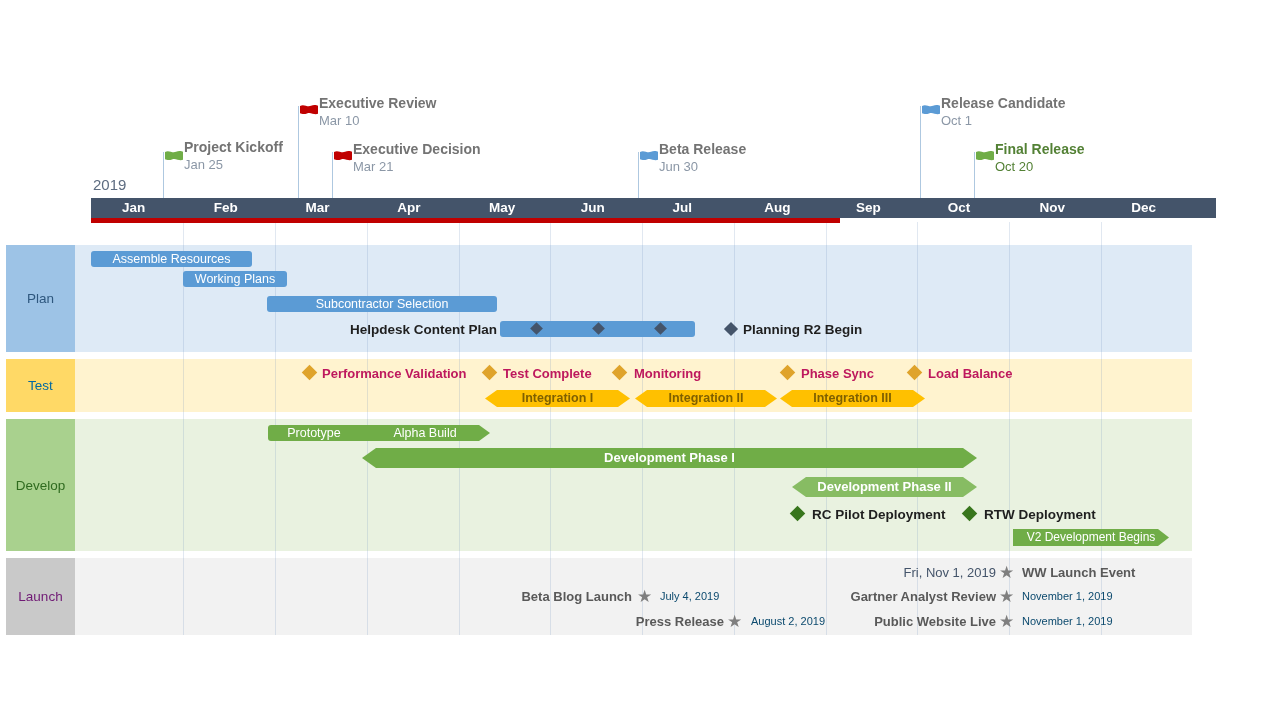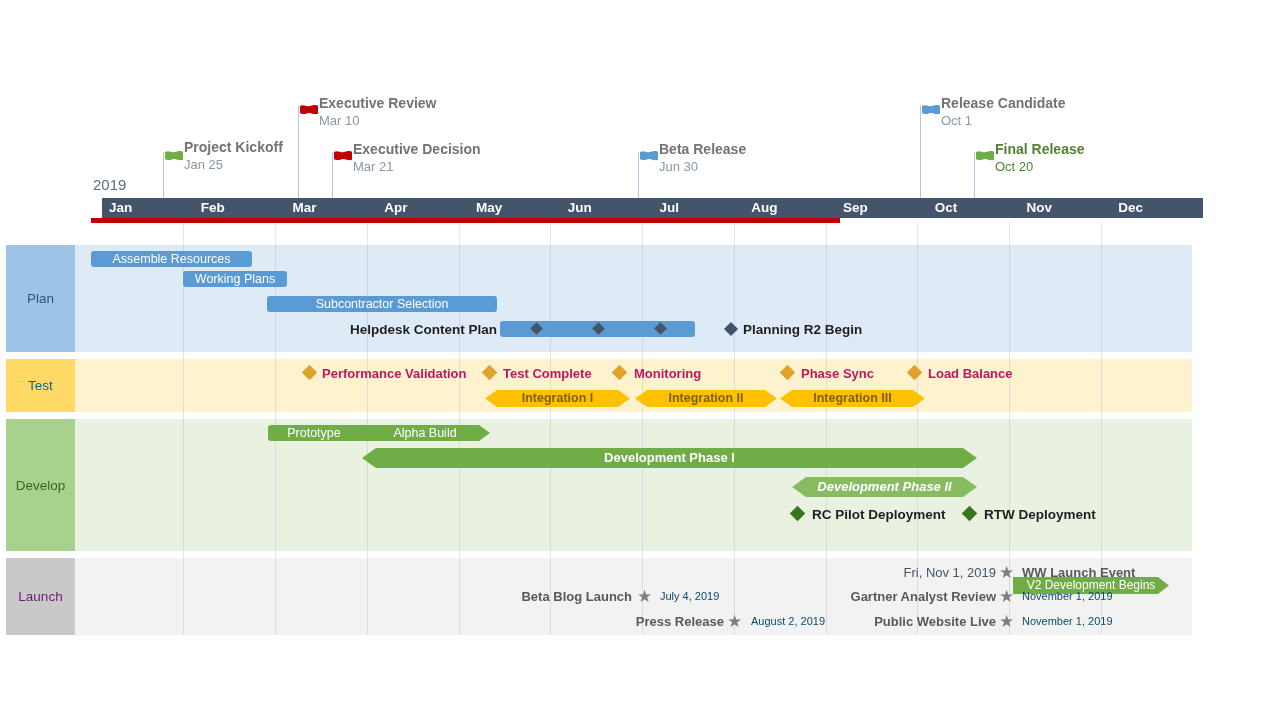--- a/index.html
+++ b/index.html
@@ -1,20 +1,20 @@
 <!DOCTYPE html>
 <html><head>
 <meta charset="utf-8">
 <style>
   html,body{margin:0;padding:0;background:#fff;}
   #canvas{position:relative;width:1280px;height:720px;background:#fff;overflow:hidden;
           font-family:"Liberation Sans", sans-serif;}
   .abs{position:absolute;}
   .year{font-size:15px;color:#5d6c80;}
-  .month-bar{left:102px;top:198px;width:1101px;height:20px;background:#44546A;display:flex;}
+  .month-bar{left:91px;top:198px;width:1101px;height:20px;background:#44546A;display:flex;padding-left:24px;}
   .month{flex:1;color:#ffffff;font-size:13.5px;line-height:20px;padding-left:7px;box-sizing:border-box;font-weight:600;}
   .red-underline{left:91px;top:218px;width:749px;height:5px;background:#C00000;}
   .gridline{top:222px;height:413px;width:1px;background:rgba(120,150,190,0.22);}
   .ms-line{width:1px;background:#aec8e0;}
   .flag{width:20px;height:15px;}
   .flag-green path{fill:#70AD47;} .flag-red path{fill:#C00000;} .flag-blue path{fill:#5B9BD5;}
   .ms-label{font-size:14px;font-weight:bold;color:#737373;white-space:nowrap;}
   .ms-date{font-size:13px;color:#8b97a6;white-space:nowrap;}
   .green-text{color:#538135;}
   .lane-bg{left:75px;width:1117px;}
@@ -153,26 +153,26 @@
   <div class="abs gold-label" style="left:801px;top:366px;">Phase Sync</div>
   <span class="abs dia dia-gold" style="left:909px;top:367px;width:11px;height:11px;"></span>
   <div class="abs gold-label" style="left:928px;top:366px;">Load Balance</div>
   <div class="abs dbl-arrow" style="left:485px;top:390px;width:145px;">Integration I</div>
   <div class="abs dbl-arrow" style="left:635px;top:390px;width:142px;">Integration II</div>
   <div class="abs dbl-arrow" style="left:780px;top:390px;width:145px;">Integration III</div>
 
   <div class="abs bar" style="left:268px;top:425px;width:92px;background:#70AD47;border-radius:3px 0 0 3px;">Prototype</div>
   <div class="abs pent" style="left:360px;top:425px;width:130px;height:16px;">Alpha Build</div>
   <div class="abs dbl-arrow green" style="left:362px;top:448px;width:615px;">Development Phase I</div>
-  <div class="abs dbl-arrow green green2" style="left:792px;top:477px;width:185px;font-style:italic;">Development Phase II</div>
+  <div class="abs dbl-arrow green green2" style="left:792px;top:477px;width:185px;">Development Phase II</div>
   <span class="abs dia dia-dkgreen" style="left:792px;top:508px;width:11px;height:11px;"></span>
   <div class="abs bold-dark" style="left:812px;top:507px;">RC Pilot Deployment</div>
   <span class="abs dia dia-dkgreen" style="left:964px;top:508px;width:11px;height:11px;"></span>
   <div class="abs bold-dark" style="left:984px;top:507px;">RTW Deployment</div>
-  <div class="abs pent" style="left:1013px;top:529px;width:156px;height:17px;line-height:17px;font-size:12px;margin-top:48px;">V2 Development Begins</div>
+  <div class="abs pent" style="left:1013px;top:529px;width:156px;height:17px;line-height:17px;font-size:12px;">V2 Development Begins</div>
 
   <div class="abs launch-date-dark tr" style="left:846px;top:565px;width:150px;">Fri, Nov 1, 2019</div>
   <span class="abs star" style="left:999px;top:564px;">★</span>
   <div class="abs launch-label" style="left:1022px;top:565px;">WW Launch Event</div>
 
   <div class="abs launch-label tr" style="left:796px;top:589px;width:200px;">Gartner Analyst Review</div>
   <span class="abs star" style="left:999px;top:588px;">★</span>
   <div class="abs launch-date" style="left:1022px;top:590px;">November 1, 2019</div>
 
   <div class="abs launch-label tr" style="left:816px;top:614px;width:180px;">Public Website Live</div>

